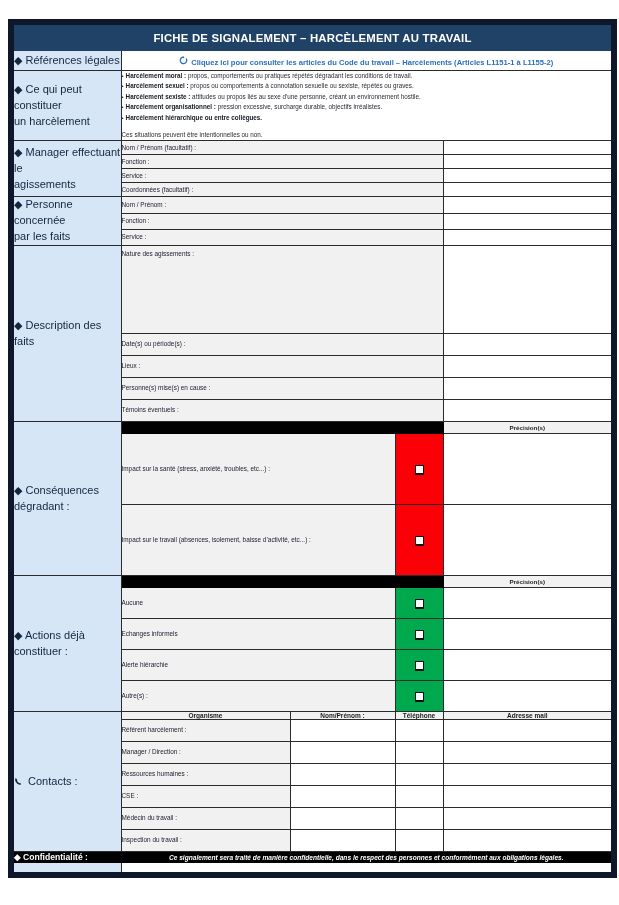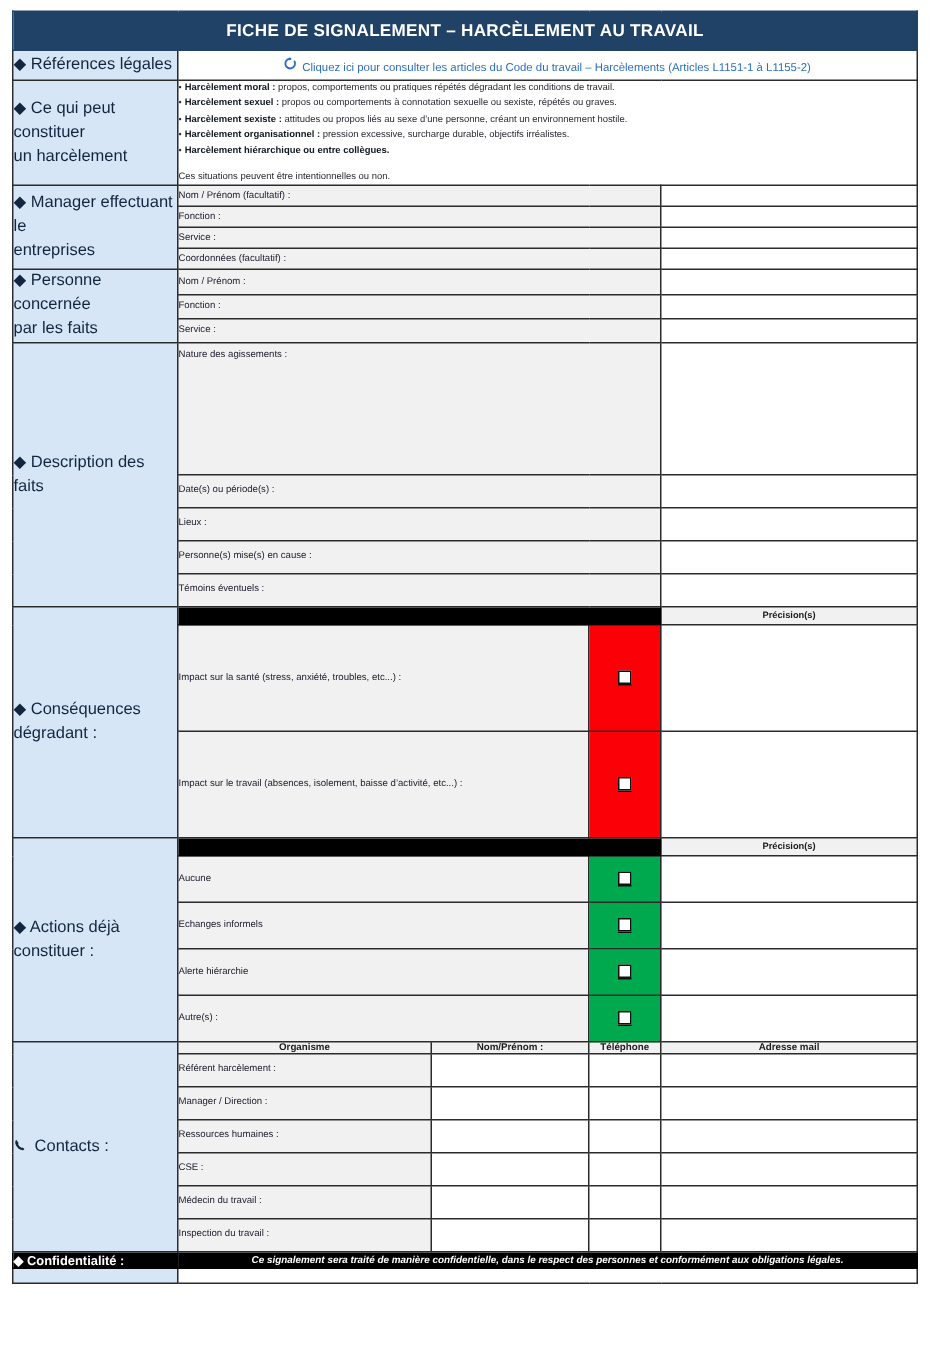--- a/index.html
+++ b/index.html
@@ -21,21 +21,22 @@
     height: 905px;
     box-sizing: border-box;
     padding: 7px 8px 6px 8px;
     background: #ffffff;
   }
 
   table.sheet {
     width: 603px;
     border-collapse: collapse;
     table-layout: fixed;
-    border: 1px solid #0f172a;
+    border: 6px solid #0f172a;
+    margin-top: 12px;
   }
 
   table.sheet td {
     border: 1px solid #2b2b2b;
     vertical-align: middle;
     padding: 0;
   }
 
   
   .title-cell {
@@ -76,21 +77,21 @@
 
   
   .link-cell {
     background: #ffffff;
     text-align: center;
     padding: 5px 4px;
   }
   .link-text {
     color: #2c6fbb;
     font-size: 7.6px;
-    font-weight: normal;
+    font-weight: bold;
     text-decoration: none;
     white-space: nowrap;
     text-align: right;
   }
   .cursor-icon {
     display: inline-block;
     vertical-align: -1px;
     margin-right: 3px;
   }
 
@@ -223,21 +224,21 @@
           <div class="row">
             <span class="dot">•</span><span class="b">Harcèlement hiérarchique ou entre collègues.</span><span></span>
           </div>
           <div class="tail">Ces situations peuvent être intentionnelles ou non.</div>
         </td>
       </tr>
 
       <tr>
         <td class="lbl" rowspan="4">
           <div>◆ Manager effectuant le</div>
-          <div>entreprises</div>
+          <div>agissements</div>
         </td>
         <td class="fld" colspan="3" style="height:13px">Nom / Prénom (facultatif) :</td>
         <td class="blank"></td>
       </tr>
       <tr>
         <td class="fld" colspan="3" style="height:13px">Fonction :</td>
         <td class="blank"></td>
       </tr>
       <tr>
         <td class="fld" colspan="3" style="height:13px">Service :</td>

